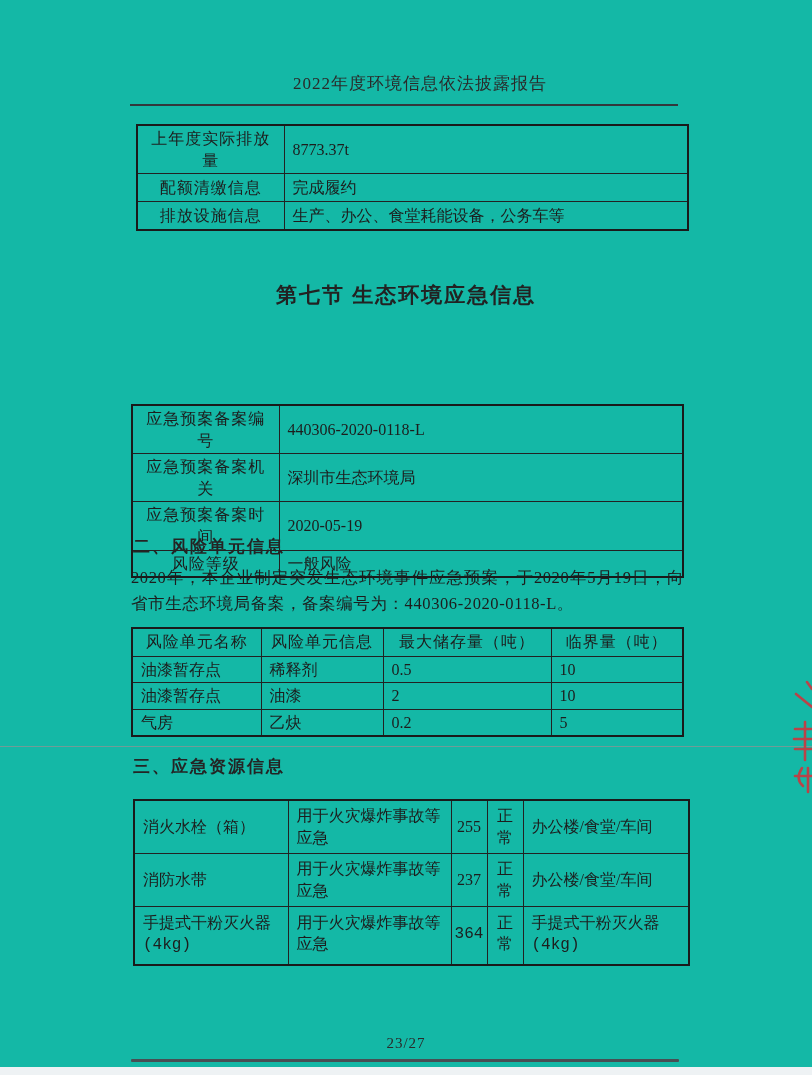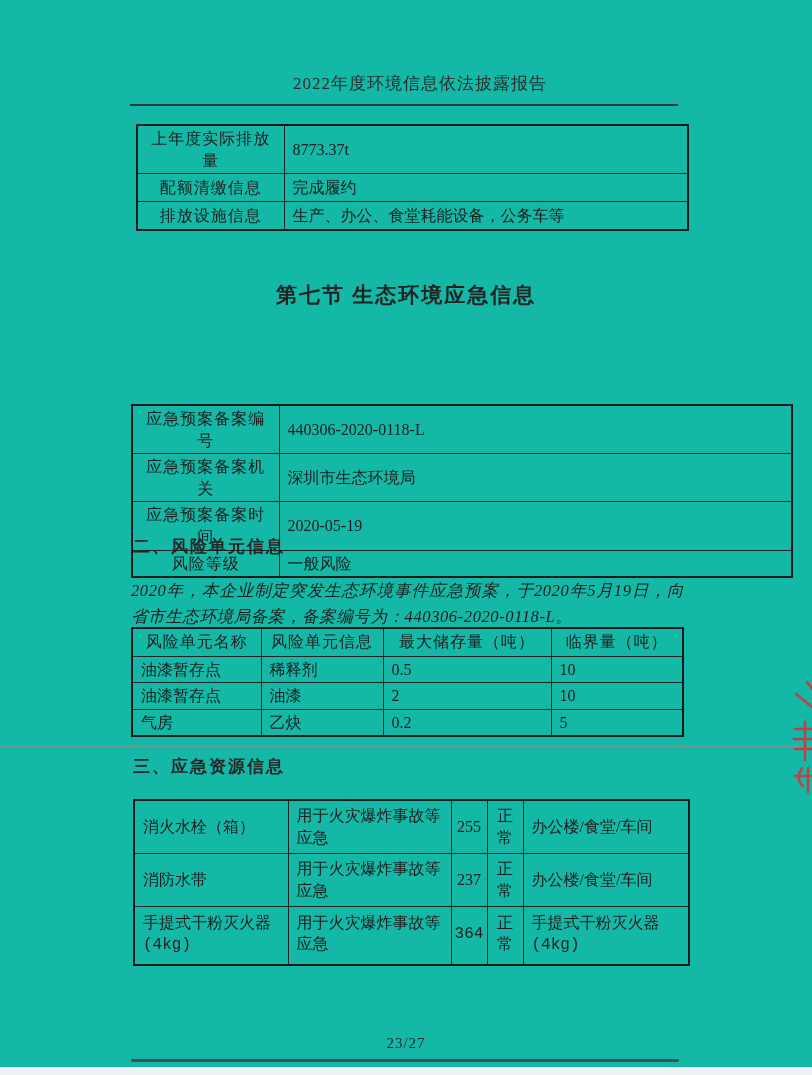--- a/index.html
+++ b/index.html
@@ -36,23 +36,23 @@
   .kv td{ text-align:left;}
   .section-title{
     left:0;top:281px;width:812px;text-align:center;
     font-size:21px;font-weight:700;letter-spacing:2px;color:#222;
   }
   .sub-heading{
     left:133px;width:560px;
     font-size:17px;font-weight:700;letter-spacing:2px;color:#242424;
   }
   .body-par{
-    left:131px;top:578px;width:553px;
+    left:131px;top:565px;width:553px;
     font-size:16.5px;line-height:26px;text-align:justify;
-    letter-spacing:0.6px;color:#1d1d1d;font-style:italic;
+    letter-spacing:0.6px;color:#1d1d1d;
   }
   .risk th{text-align:center;font-weight:700;letter-spacing:1px;}
   .risk td{text-align:left;}
   .res th{text-align:center;font-weight:600;letter-spacing:1px;vertical-align:middle;}
   .res td{vertical-align:middle;}
   .res td.c{text-align:center;padding:2px 2px;}
   .page-number{
     left:0;top:1035px;width:812px;text-align:center;
     font-size:15px;letter-spacing:1px;color:#2a2a2a;
   }
@@ -97,21 +97,21 @@
     <tr style="height:28px;">
       <th>排放设施信息</th>
       <td>生产、办公、食堂耗能设备，公务车等</td>
     </tr>
   </tbody>
     </table>
 
   <div class="abs section-title">第七节 生态环境应急信息</div>
 
 
-  <table class="tbl kv abs" style="left:131px;top:404px;width:662px;">
+  <table class="tbl kv abs" style="left:131px;top:404px;width:553px;">
     <colgroup>
         <col style="width:147px">
         <col>
       </colgroup>
     <tbody>
         <tr style="height:27px;">
       <th>应急预案备案编号</th>
       <td>440306-2020-0118-L</td>
     </tr>
     <tr style="height:27px;">

